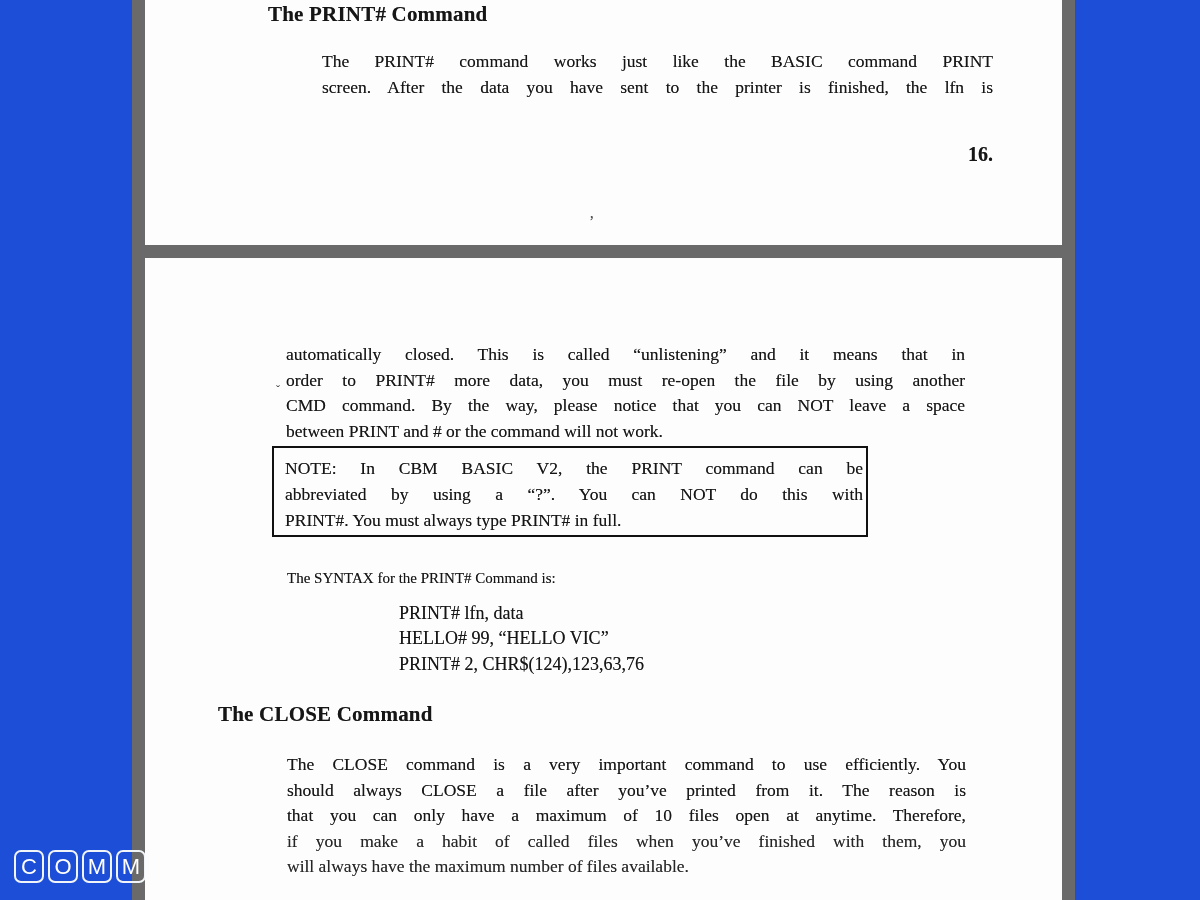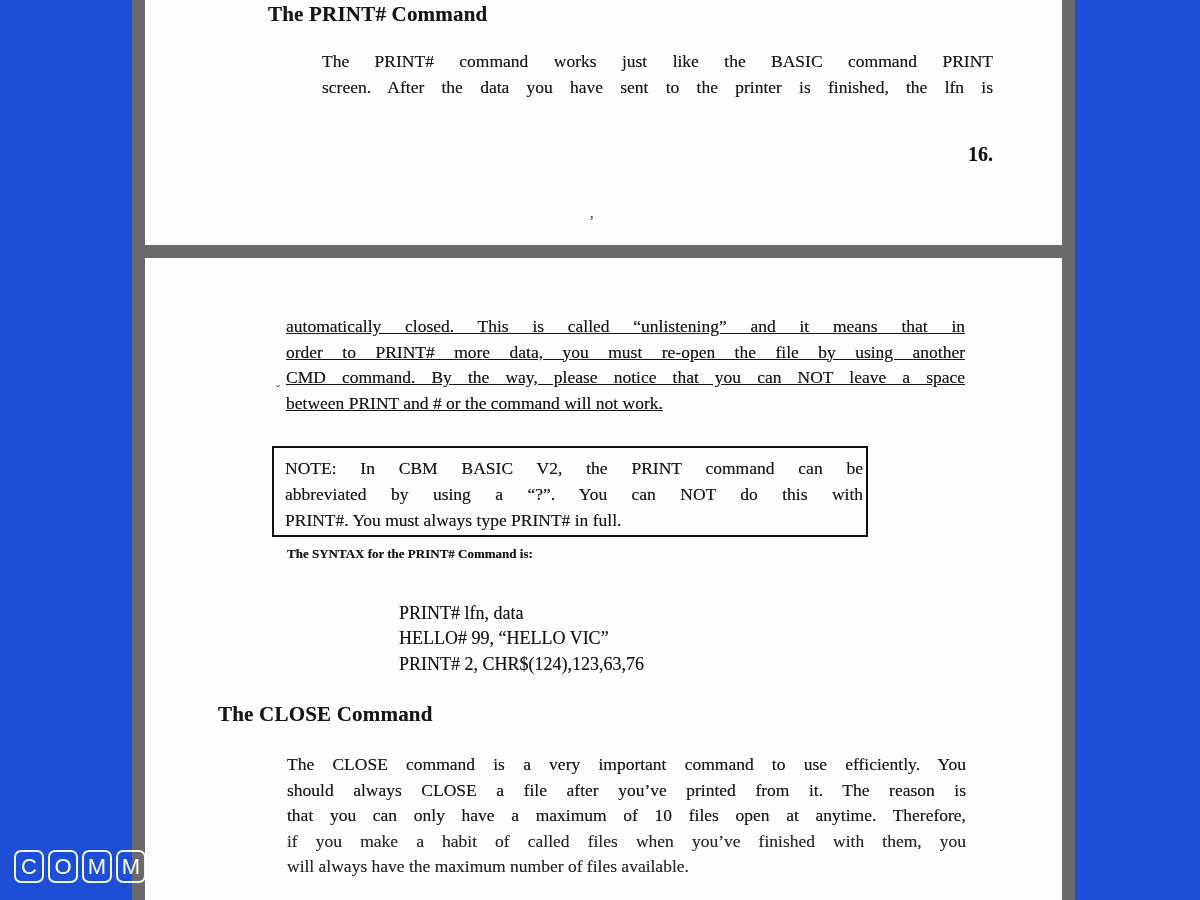--- a/index.html
+++ b/index.html
@@ -32,28 +32,28 @@
   .line { text-align:justify; text-align-last:justify; }
   .line.last { text-align:left; text-align-last:left; }
 
   #p1-heading { left:123px; top:2px; }
   #p1-para { left:177px; top:49px; width:671px; }
   #p1-pagenum { position:absolute; left:177px; top:143px; width:671px; text-align:right;
                 font-weight:bold; font-size:20px; }
   .artifact { position:absolute; color:#444; text-shadow:none; }
   #p1-mark { left:444px; top:213px; font-size:16px; }
 
-  #p2-para1 { left:141px; top:56px; width:679px;text-decoration:underline; }
+  #p2-para1 { left:141px; top:84px; width:679px; }
   #p2-mark { left:131px; top:125px; font-size:12px; }
   #p2-note {
     position:absolute; left:127px; top:188px; width:596px; height:91px;
     box-sizing:border-box; border:2.5px solid #111;
     padding:7px 3px 0 11px; font-size:17.5px; line-height:26px;
   }
-  #p2-syntax-intro { position:absolute; left:142px; top:288px; font-size:13px; white-space:nowrap;font-weight:bold; }
+  #p2-syntax-intro { position:absolute; left:142px; top:312px; font-size:15px; white-space:nowrap; }
   #p2-syntax { position:absolute; left:254px; top:343px; font-size:18px; line-height:25.3px; white-space:nowrap; }
   #p2-close-heading { left:73px; top:444px; }
   #p2-close-para { left:142px; top:494px; width:679px; }
   .rough { filter:blur(0.35px); opacity:0.93; }
 </style>
 </head>
 <body>
 
 <div class="canvas">
 

